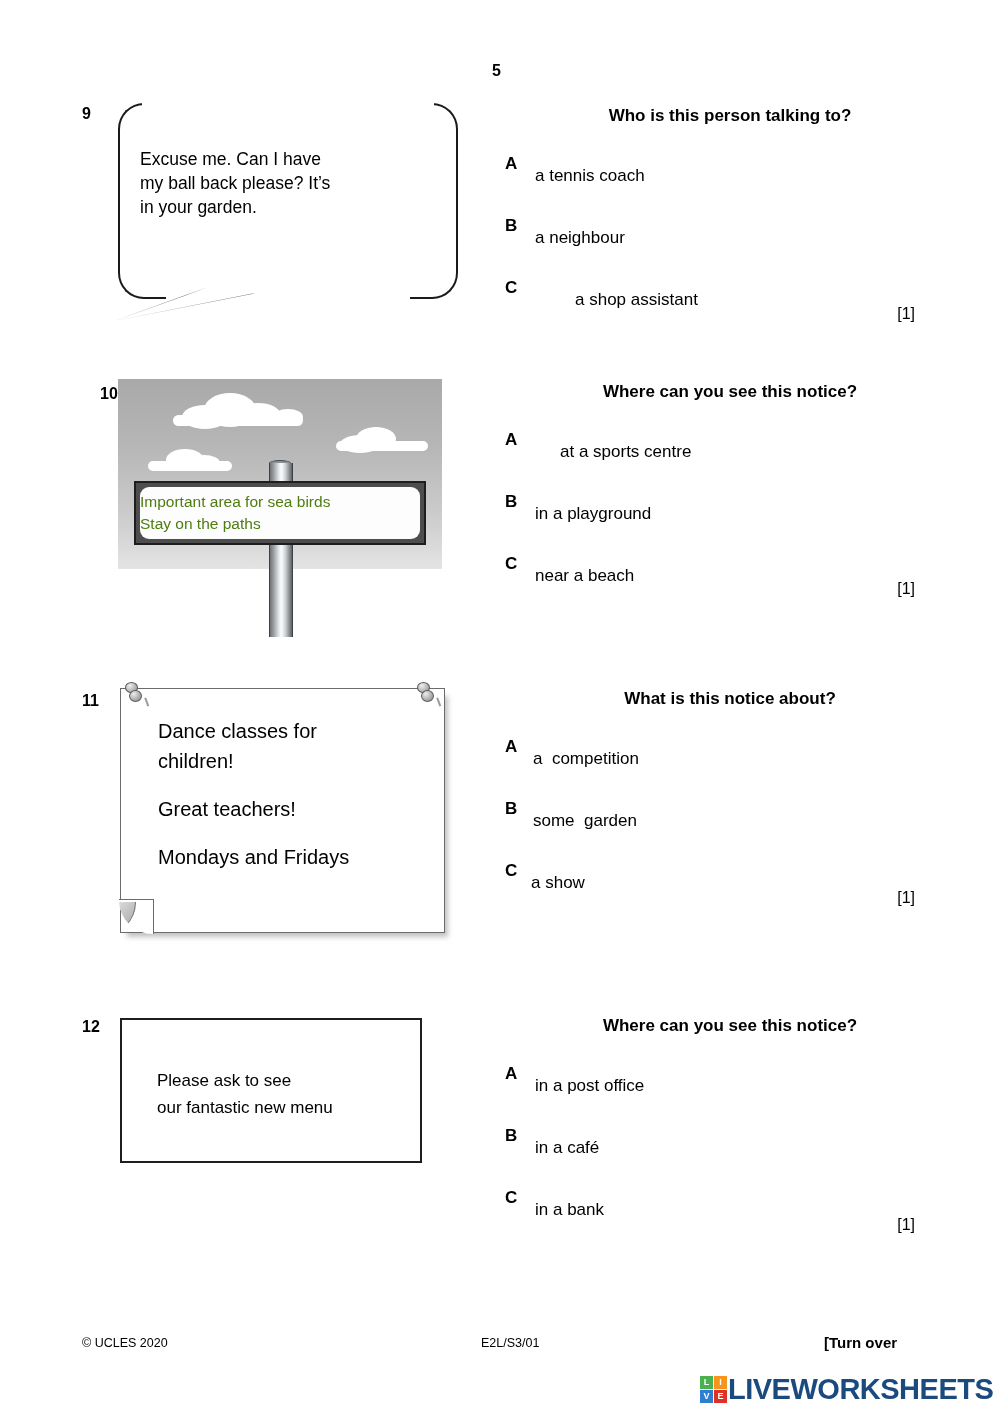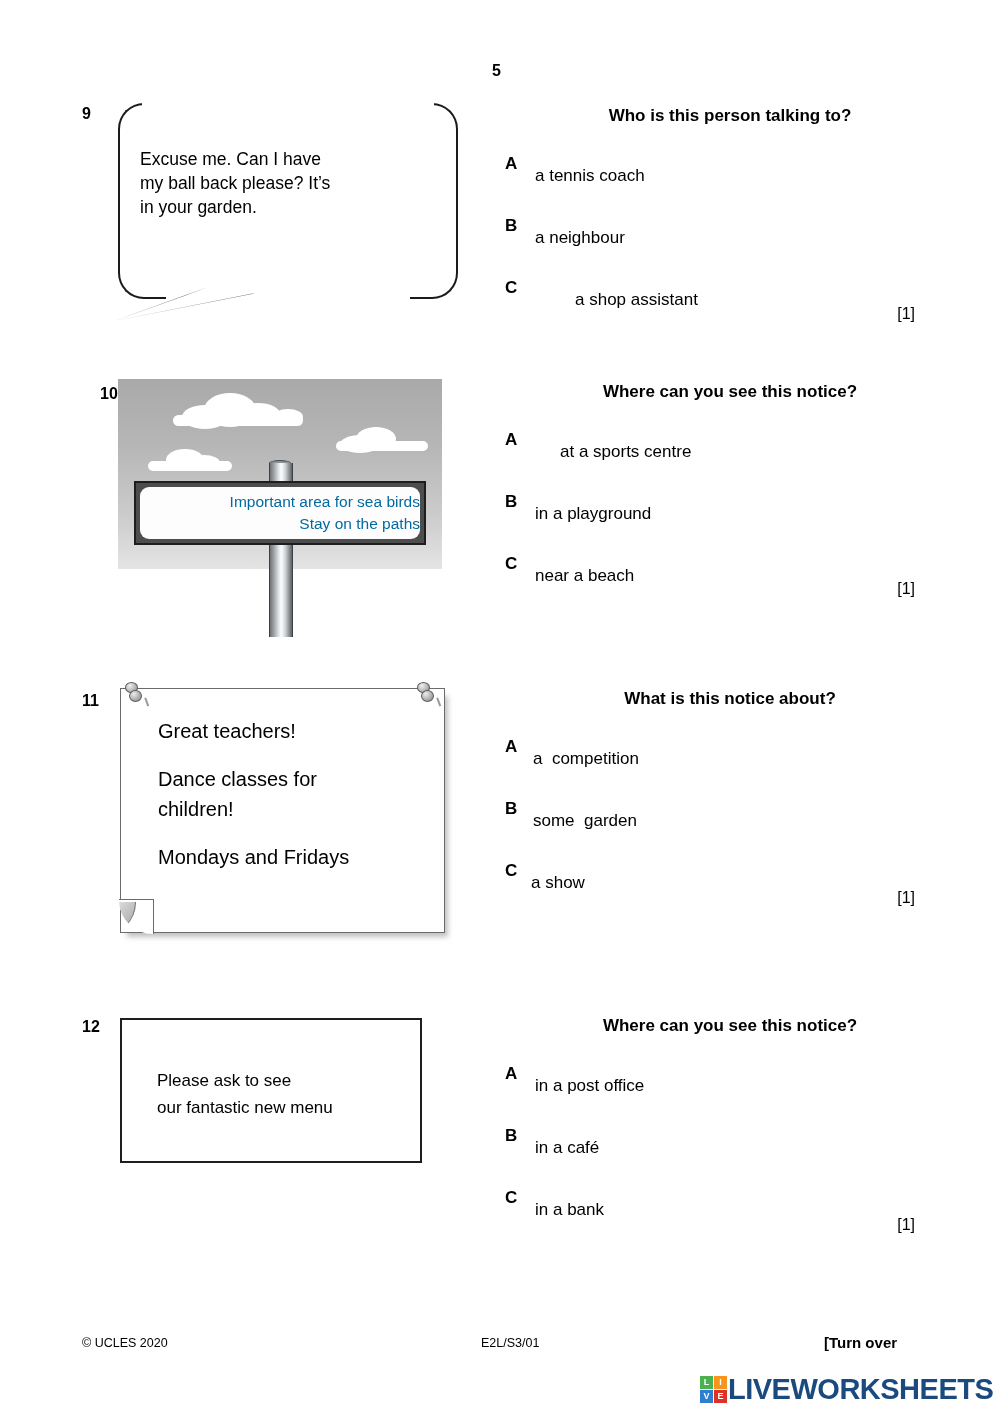--- a/index.html
+++ b/index.html
@@ -176,25 +176,25 @@
     padding: 4px;
   }
   .sign-inner {
     width: 100%;
     height: 100%;
     background: #fdfdfd;
     border-radius: 9px;
     box-sizing: border-box;
     display: flex;
     flex-direction: column;
-    align-items: flex-end;
+    align-items: flex-start;
     justify-content: center;
     line-height: 22px;
     font-size: 15.5px;
-    color: #0369a1;
+    color: #4d7c0f;
   }
 
   
   .poster {
     position: absolute;
     left: 120px;
     top: 688px;
     width: 325px;
     height: 245px;
   }
@@ -446,23 +446,23 @@
     </div>
   </div>
   <div class="marks" style="left:855px; top:580px; width:60px;">[1]</div>
 
   <div class="item-number" style="left:82px; top:692px;">11</div>
 
   <div class="poster">
     <div class="poster-sheet"></div>
     <div class="poster-curl"></div>
     <div class="poster-text">
-      <div class="line">Great teachers!</div>
       <div class="line">Dance classes for
 children!</div>
+      <div class="line">Great teachers!</div>
       <div class="line">Mondays and Fridays</div>
     </div>
     <div class="pushpin" style="left:4px; top:-6px;">
       <div class="head"></div>
       <div class="body"></div>
       <div class="needle"></div>
     </div>
     <div class="pushpin right" style="left:296px; top:-6px;">
       <div class="head"></div>
       <div class="body"></div>

